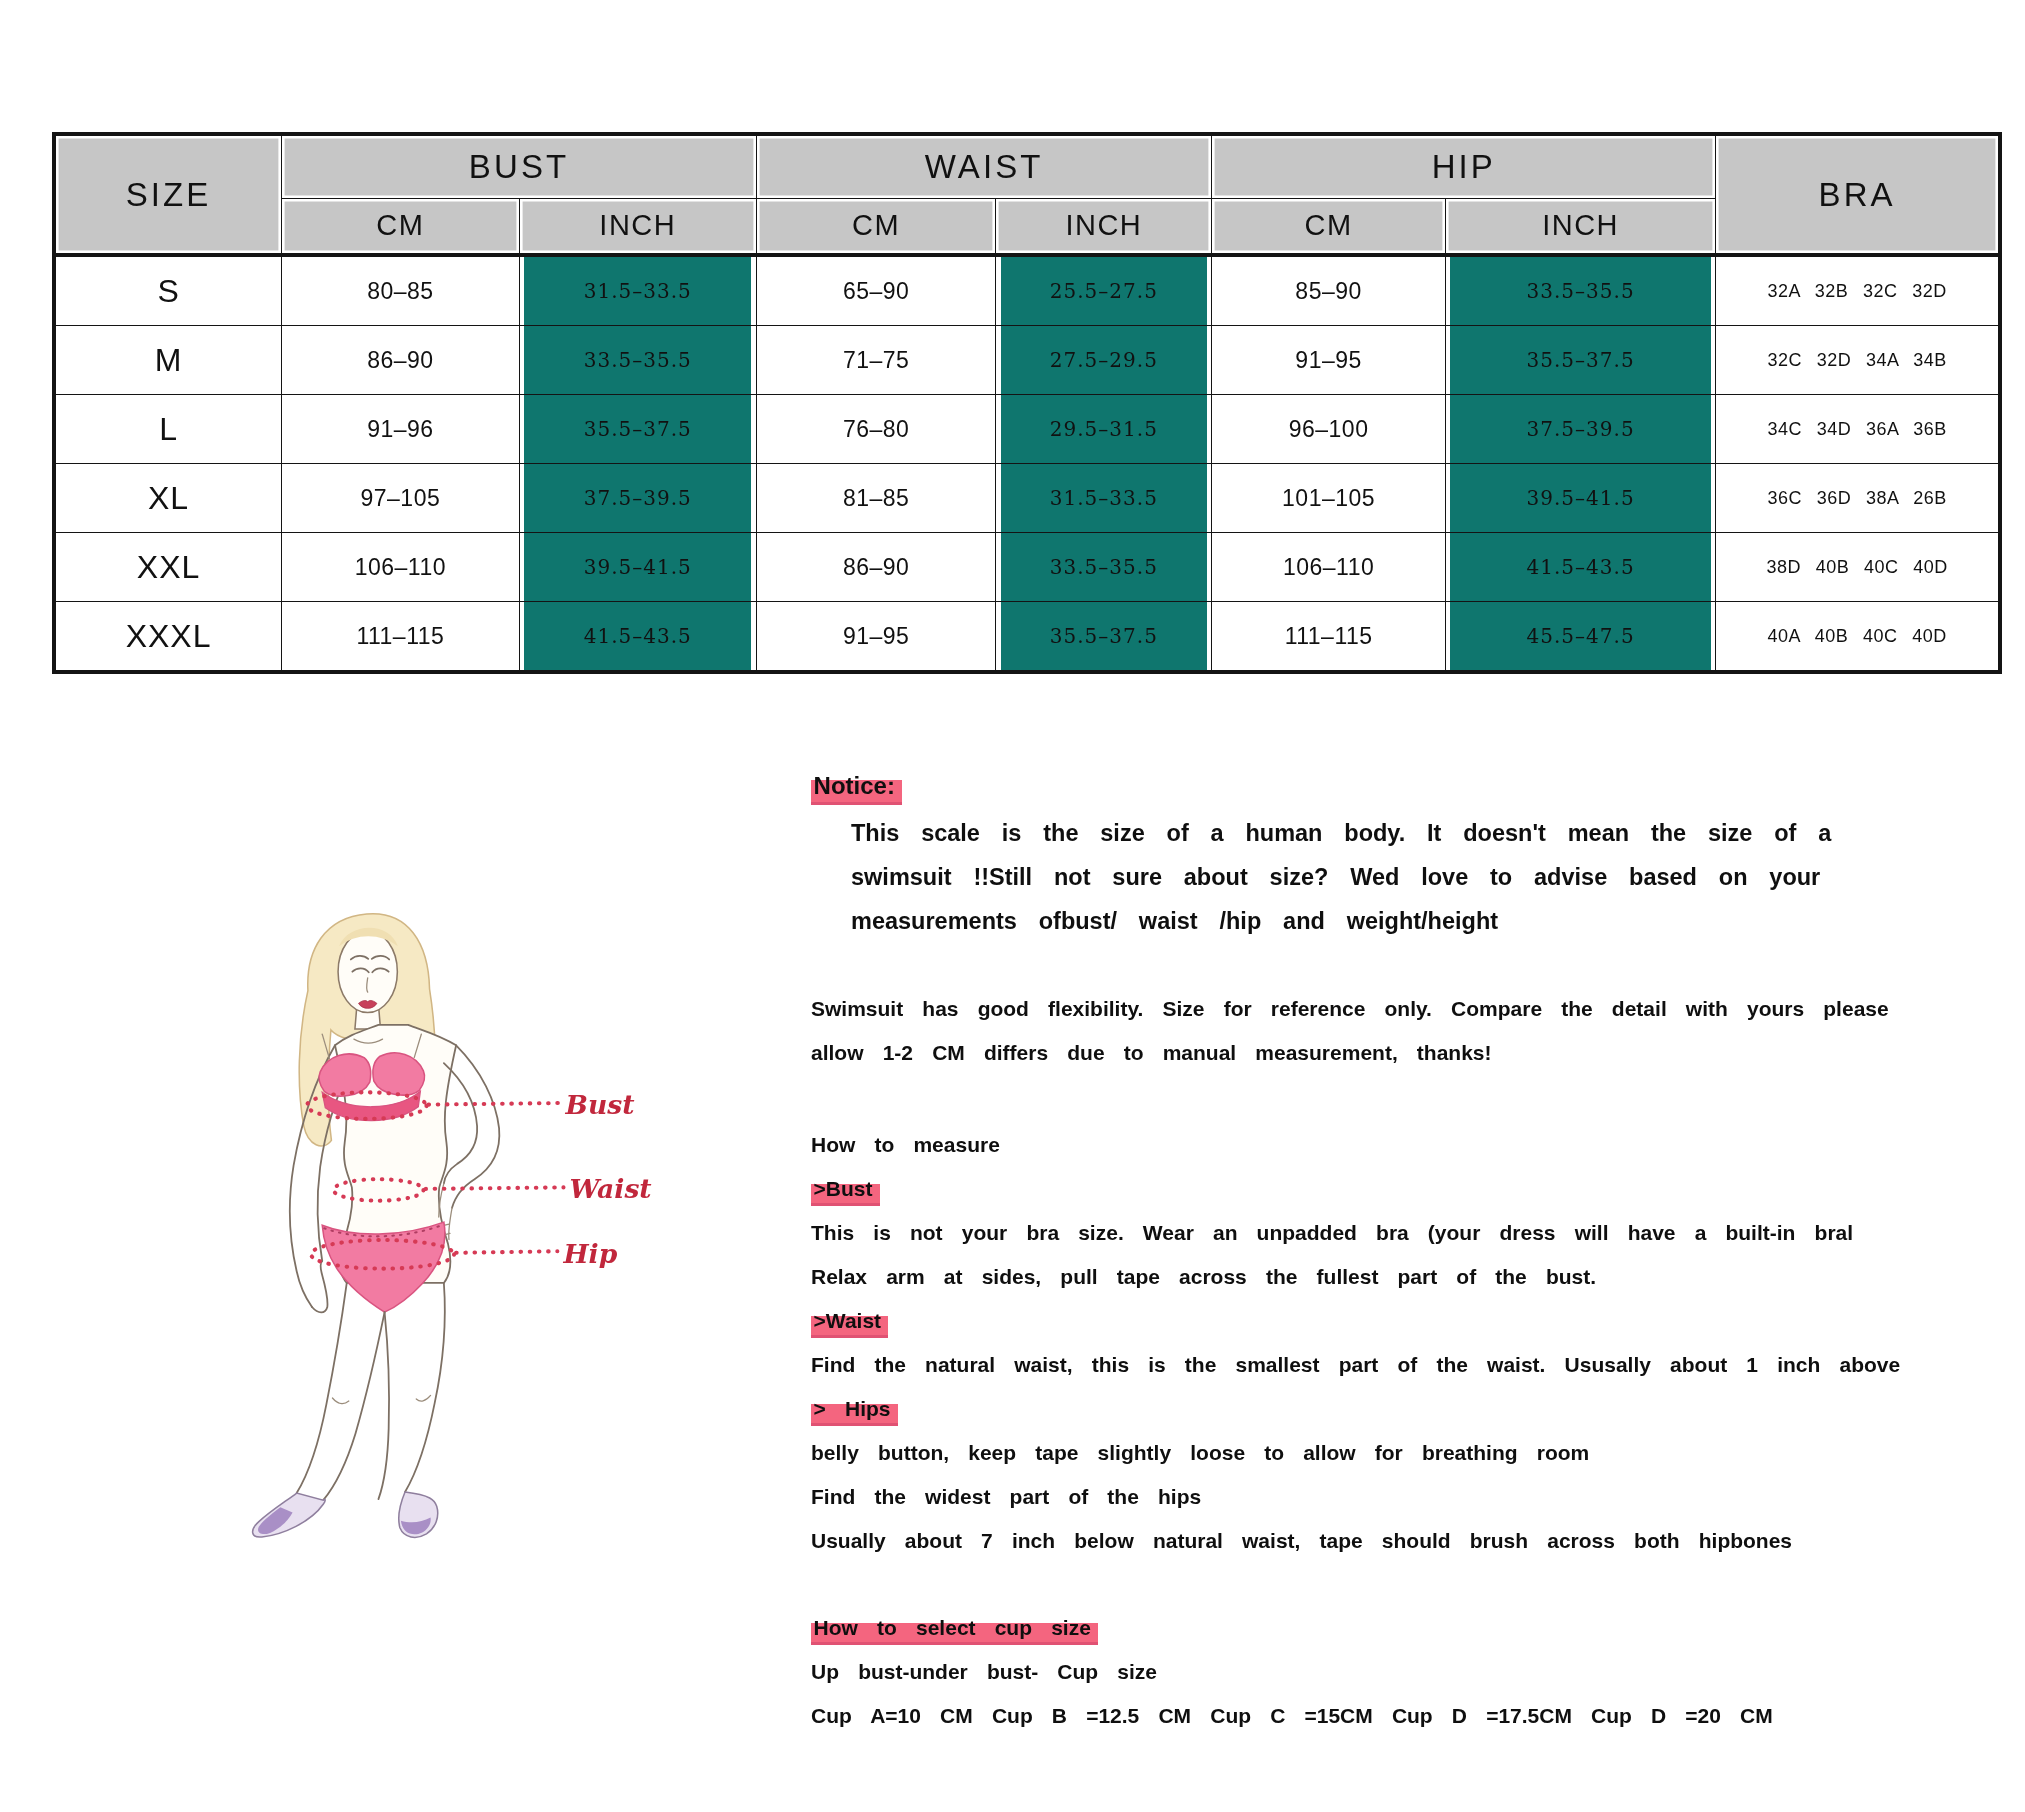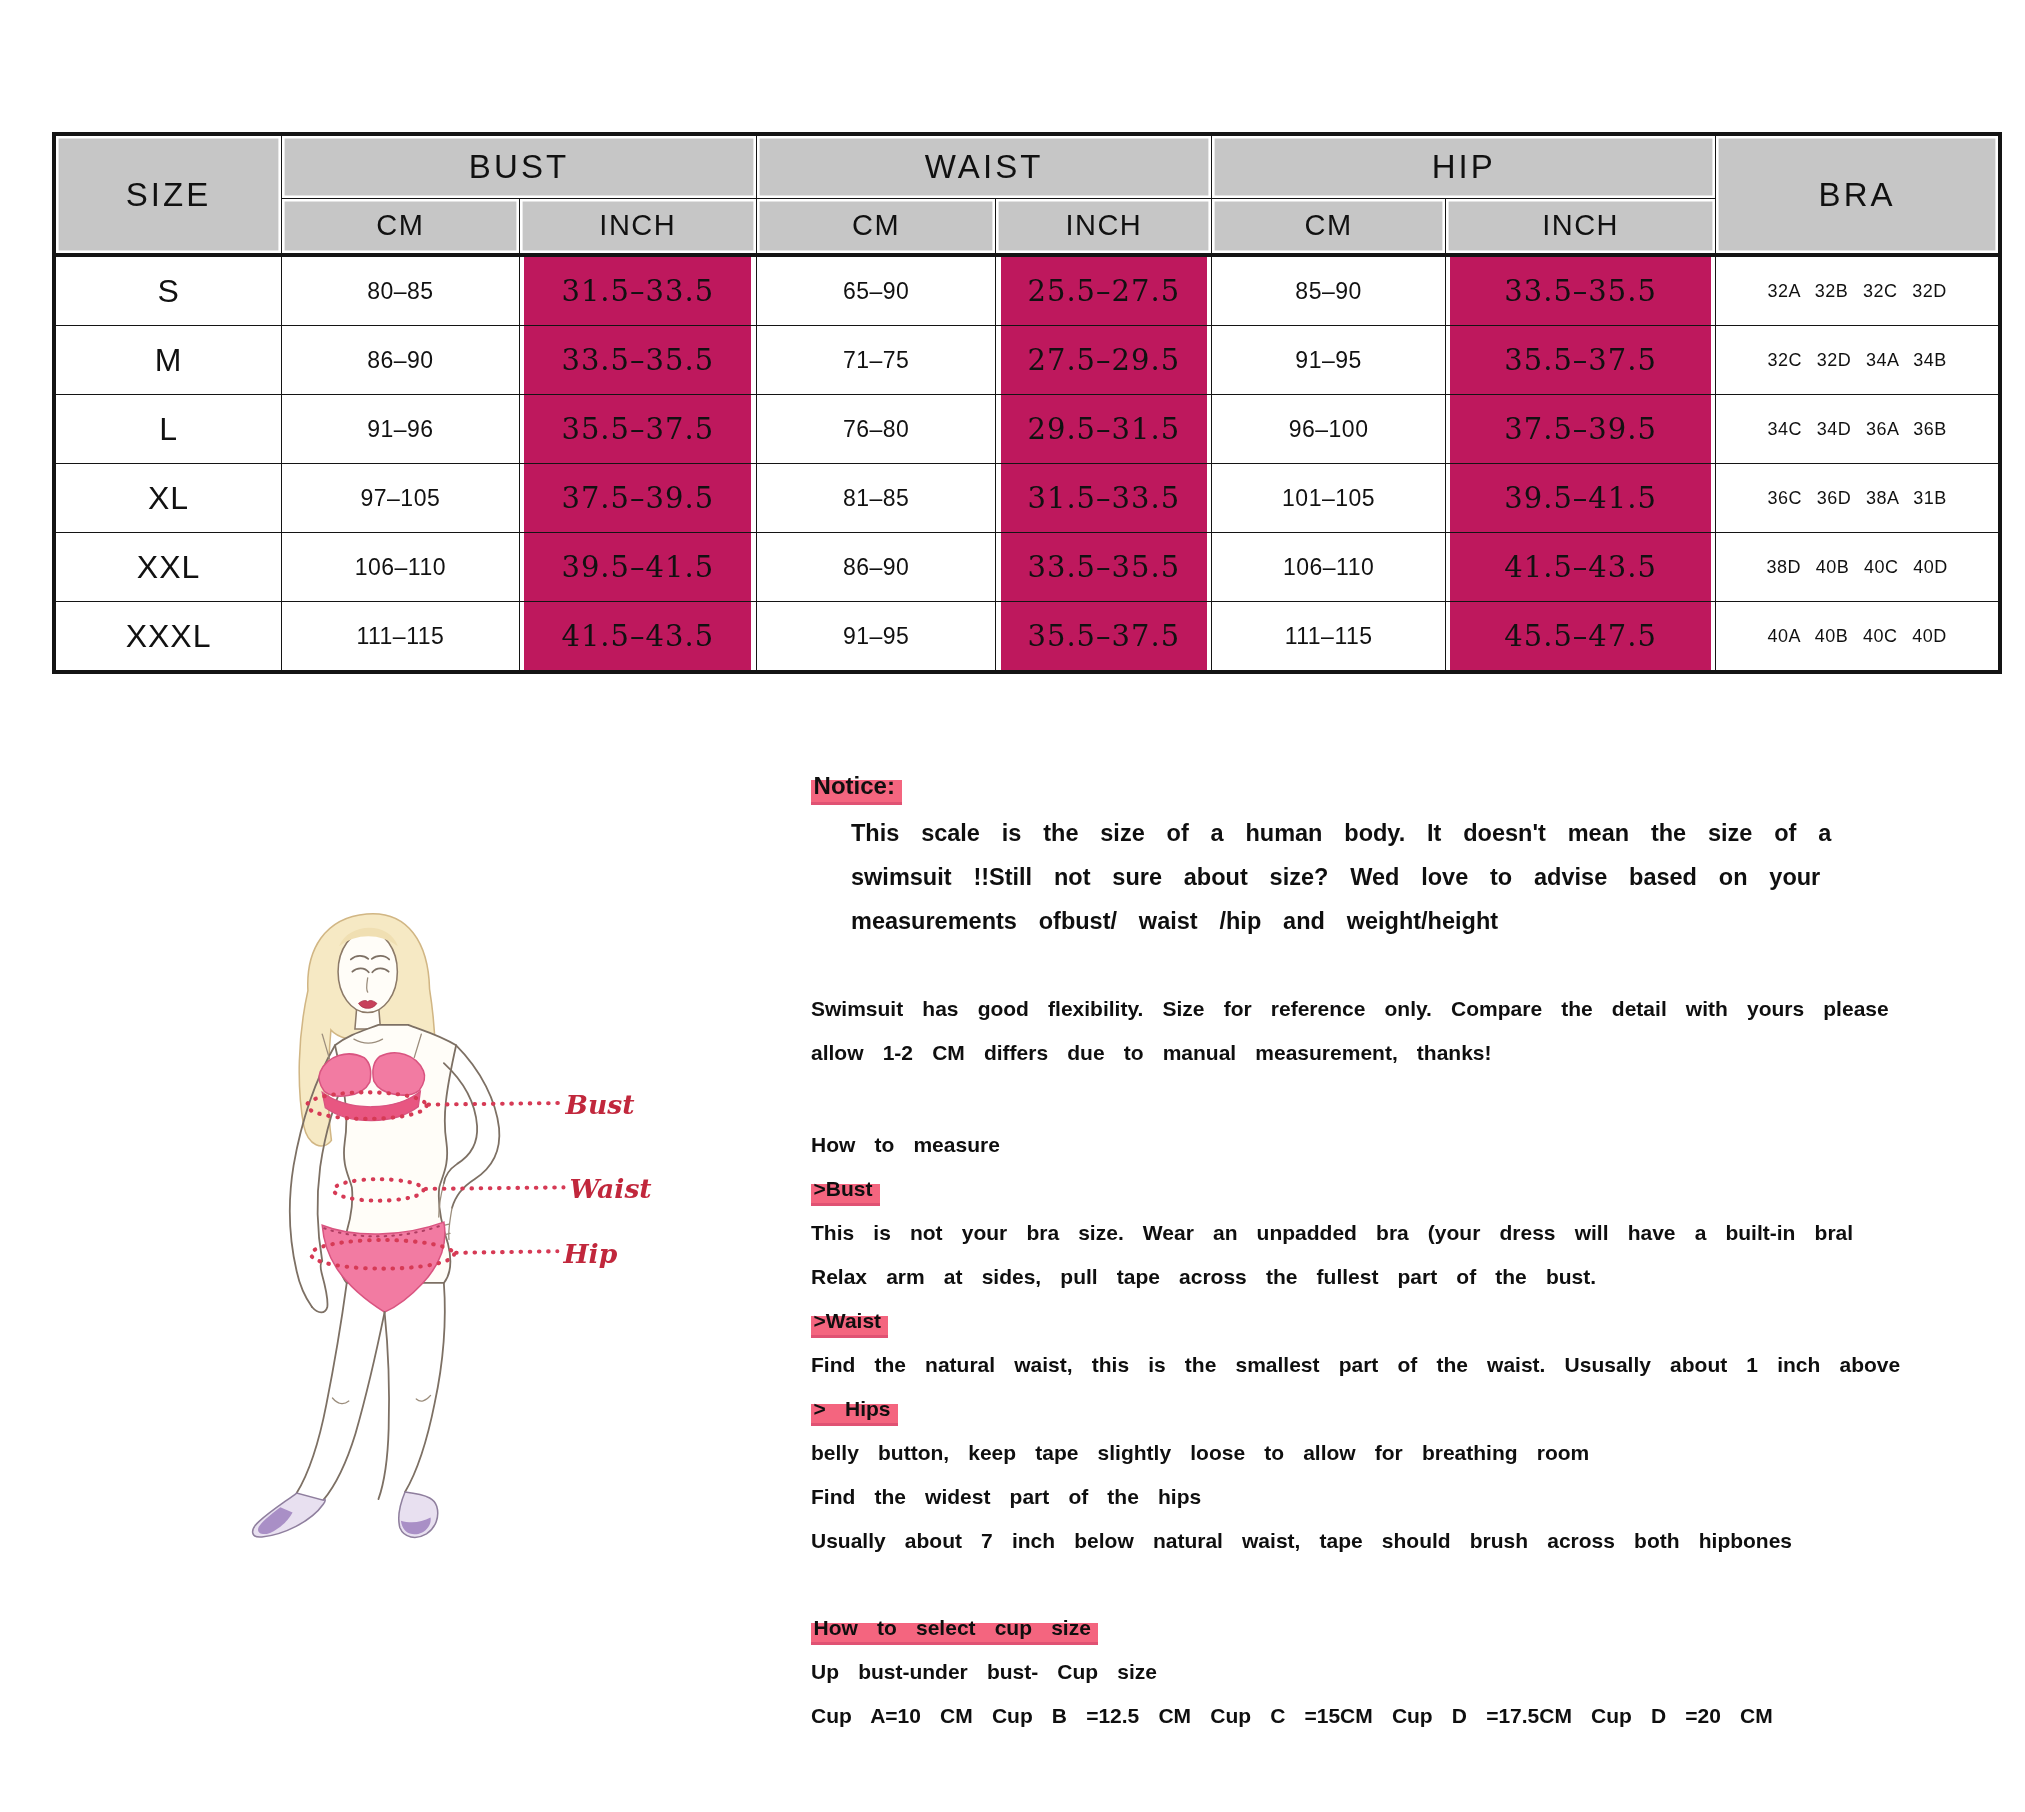--- a/index.html
+++ b/index.html
@@ -15,23 +15,23 @@
   .size-table th,.size-table td{text-align:center;vertical-align:middle;padding:0;font-weight:normal;}
   .size-table thead th{background:#c6c6c6;box-shadow:inset 0 0 0 2.6px #ffffff;}
   .size-table thead tr.r1{height:64px;}
   .size-table thead tr.r2{height:57px;}
   .size-table tbody tr{height:60px;}
   .h1{font-size:33px;letter-spacing:3.1px;}
   .h2{font-size:29px;letter-spacing:1.5px;}
   .rowhead{font-size:32px;letter-spacing:1px;background:#fff;}
   td.cm{font-size:23px;letter-spacing:0.5px;}
   td.inch{padding:0;}
-  td.inch .inset{background:#be185d;height:68px;margin:0 4.6px;
+  td.inch .inset{background:#0f766e;height:68px;margin:0 4.6px;
     display:flex;align-items:center;justify-content:center;
-    font-family:"DejaVu Serif",serif;font-size:29px;letter-spacing:1px;}
+    font-family:"DejaVu Serif",serif;font-size:20px;letter-spacing:1px;}
   td.bra{font-size:18px;word-spacing:9.2px;letter-spacing:0.5px;}
 
   
   .textcol{position:absolute;left:811px;top:766px;width:1202px;font-weight:bold;color:#0f0f0f;}
   .line{white-space:nowrap;}
   .head-line{height:45px;line-height:39px;font-size:24px;}
   .notice-line{font-size:23.5px;line-height:44px;word-spacing:15.3px;margin-left:40px;}
   .txt{font-size:21px;line-height:44px;word-spacing:13.3px;}
   .flex-first{margin-top:44px;}
   .measure-head{margin-top:48px;}
@@ -138,21 +138,21 @@
             <div class="inset">37.5–39.5</div>
           </td>
         <td class="cm">81–85</td>
         <td class="inch">
             <div class="inset">31.5–33.5</div>
           </td>
         <td class="cm">101–105</td>
         <td class="inch">
             <div class="inset">39.5–41.5</div>
           </td>
-        <td class="bra">36C 36D 38A 31B</td>
+        <td class="bra">36C 36D 38A 26B</td>
       </tr>
       <tr>
         <th class="rowhead">XXL</th>
         <td class="cm">106–110</td>
         <td class="inch">
             <div class="inset">39.5–41.5</div>
           </td>
         <td class="cm">86–90</td>
         <td class="inch">
             <div class="inset">33.5–35.5</div>

